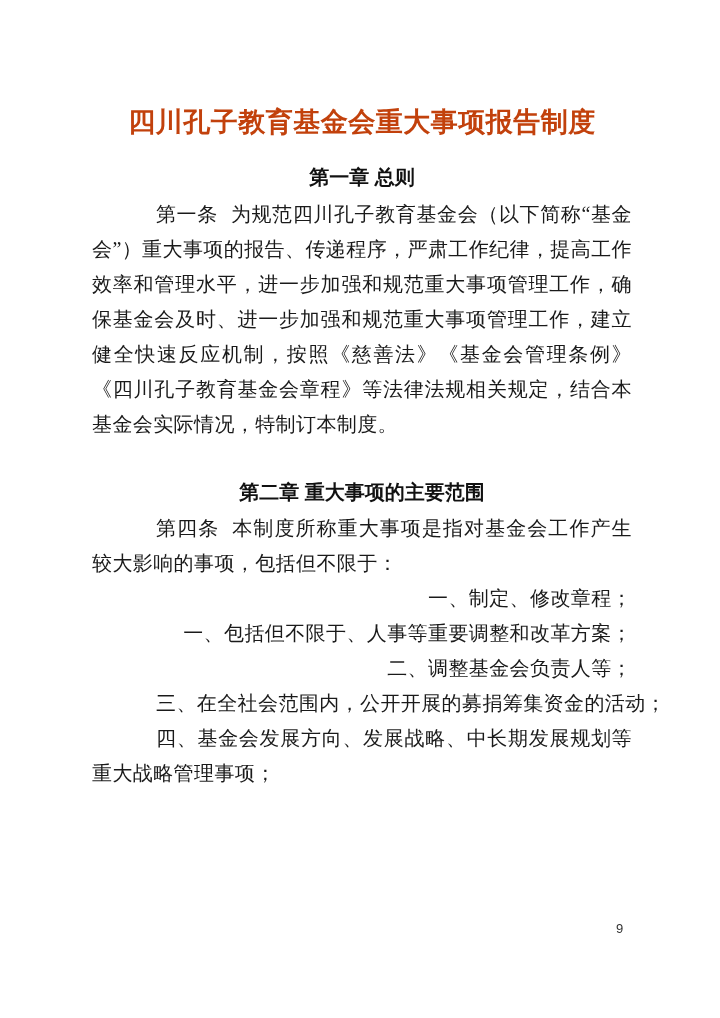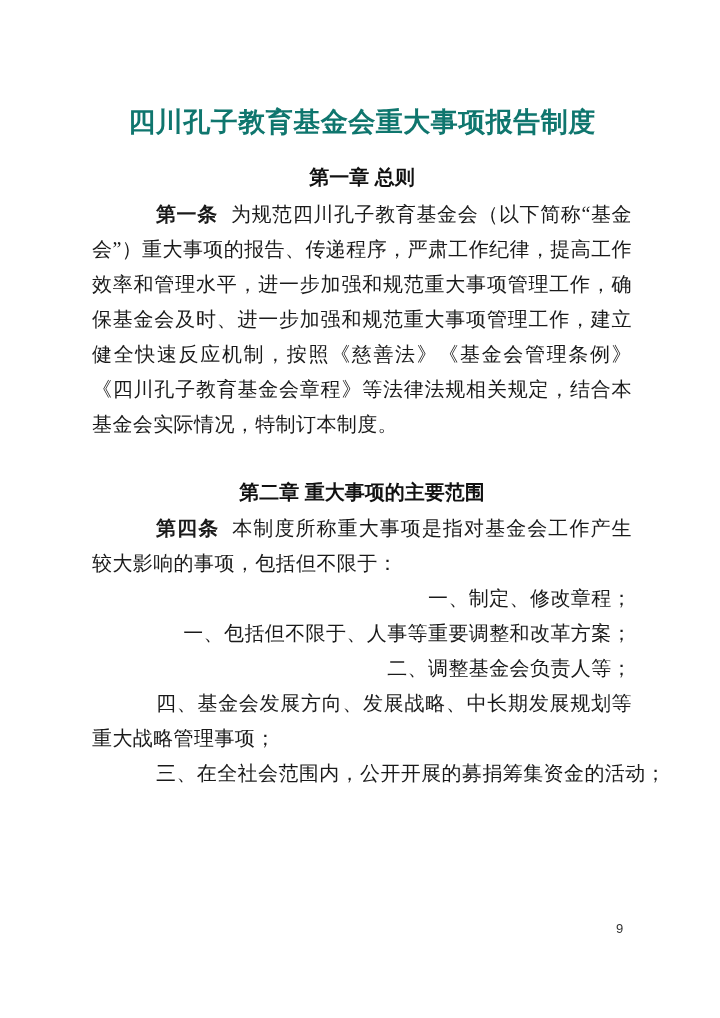--- a/index.html
+++ b/index.html
@@ -18,21 +18,21 @@
     overflow: hidden;
     color: #1a1a1a;
   }
   .doc-title {
     margin: 0;
     text-align: center;
     font-family: "Liberation Serif", "DejaVu Serif", serif;
     font-size: 27px;
     font-weight: 700;
     line-height: 36px;
-    color: #0f766e;
+    color: #c2410c;
     letter-spacing: 0.5px;
   }
   .chapter-heading {
     margin: 0;
     text-align: center;
     font-family: "Liberation Sans", "DejaVu Sans", sans-serif;
     font-size: 20px;
     font-weight: 700;
     line-height: 27px;
     color: #111111;
@@ -45,21 +45,21 @@
     font-size: 20px;
     line-height: 35px;
     letter-spacing: 0.4px;
     text-align: justify;
     text-indent: 64px;
     color: #1a1a1a;
   }
   .article.first-after-heading { margin-top: 6px; }
   .article.first-after-heading2 { margin-top: 5px; }
   .article-label {
-    font-weight: 700;
+    font-weight: 400;
     margin-right: 13px;
   }
   .list-item.one-line {
     white-space: nowrap;
     text-align: right;
   }
   .page-number {
     position: absolute;
     top: 921px;
     left: 616px;
@@ -88,19 +88,19 @@
   <p class="article first-after-heading2">
     <span class="article-label">第四条</span><span>本制度所称重大事项是指对基金会工作产生较大影响的事项，包括但不限于：</span>
   </p>
 
   <p class="list-item one-line">一、制定、修改章程；</p>
 
   <p class="list-item one-line">一、包括但不限于、人事等重要调整和改革方案；</p>
 
   <p class="list-item one-line">二、调整基金会负责人等；</p>
 
+  <p class="list-item one-line">三、在全社会范围内，公开开展的募捐筹集资金的活动；</p>
+
   <p class="list-item">四、基金会发展方向、发展战略、中长期发展规划等重大战略管理事项；</p>
-
-  <p class="list-item one-line">三、在全社会范围内，公开开展的募捐筹集资金的活动；</p>
 
   <div class="page-number">9</div>
 
 </div>
 
 </body></html>

